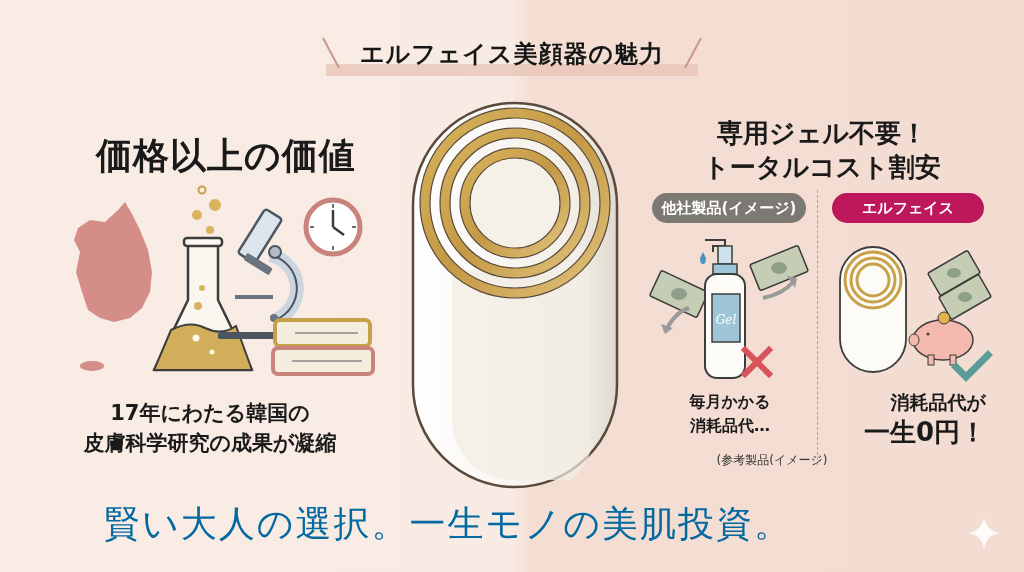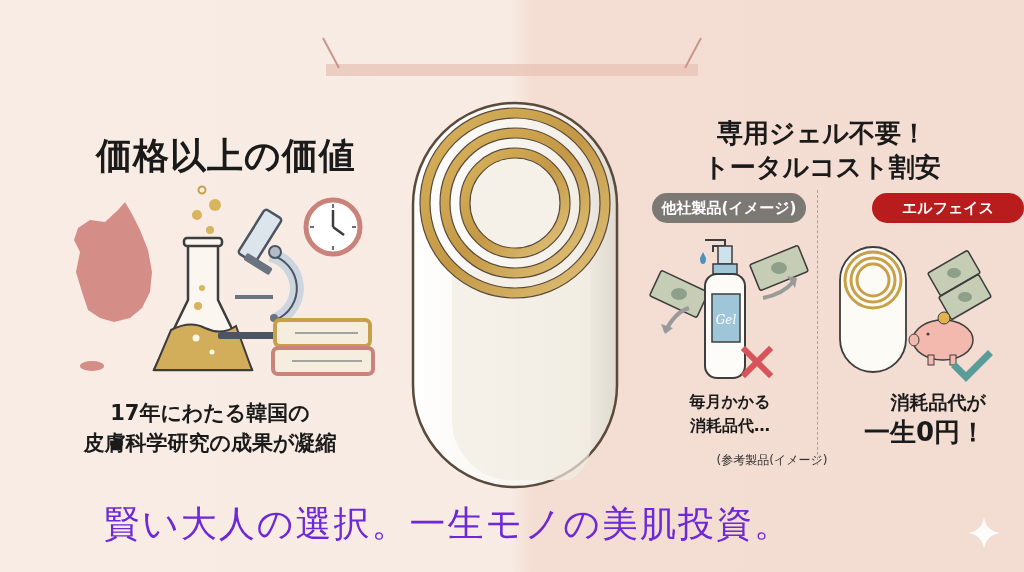--- a/index.html
+++ b/index.html
@@ -36,43 +36,44 @@
   .device { left: 410px; top: 100px; width: 210px; height: 390px; }
 
   
   .right-title { left: 672px; top: 104px; width: 300px; text-align: center; font-size: 26px; font-weight: bold; line-height: 34px; margin-top: 12px; }
   .pill {
     top: 193px; height: 30px; border-radius: 15px; color: #fff;
     display: flex; align-items: center; justify-content: center;
     font-size: 15px; font-weight: bold;
   }
   .pill.other { left: 652px; width: 154px; background: #7c7874; }
-  .pill.elface { left: 872px; width: 152px; background: #b91c1c; }
+  .pill.elface { left: 832px; width: 152px; background: #be185d; }
   .divider { left: 817px; top: 190px; width: 0; height: 275px; border-left: 1.5px dashed #b89a94; }
 
   .other-caption { left: 660px; top: 390px; width: 140px; text-align: center; font-size: 16px; font-weight: bold; line-height: 24px; }
   .other-note { left: 692px; top: 452px; width: 160px; text-align: center; font-size: 12px; color: #333; }
   .elface-caption { left: 826px; top: 388px; width: 160px; text-align: center; font-weight: bold; }
   .elface-caption .l1 { font-size: 19px; line-height: 28px; text-align: right; }
   .elface-caption .l2 { font-size: 26px; line-height: 32px; text-align: right; }
 
   
   .tagline {
     left: 0; top: 500px; width: 896px; text-align: center;
     font-family: "DejaVu Serif", "Liberation Serif", serif;
-    font-size: 36px; letter-spacing: 2px; color: #6d28d9;
+    font-size: 36px; letter-spacing: 2px; color: #0369a1;
   }
   .sparkle { left: 968px; top: 517px; width: 32px; height: 32px; }
 </style>
 </head>
 <body>
 
 <div class="abs banner">
   <div class="banner-bar"></div>
   <div class="slash l"></div>
+  <div class="banner-title">エルフェイス美顔器の魅力</div>
   <div class="slash r"></div>
 </div>
 
 <div class="abs left-title">価格以上の価値</div>
 
 <svg class="abs" style="left:70px;top:180px;" width="310" height="200" viewBox="0 0 310 200">
 
   <g>
     <path d="M8 48 L20 40 L35 42 L48 30 L55 22 L62 34 L70 50 L78 70 L82 92 L80 112 L72 128 L60 138 L44 142 L30 138 L18 130 L12 112 L6 92 L10 72 L4 60 Z" fill="#d58d88"></path>
     <ellipse cx="22" cy="186" rx="12" ry="5" fill="#d58d88"></ellipse>

